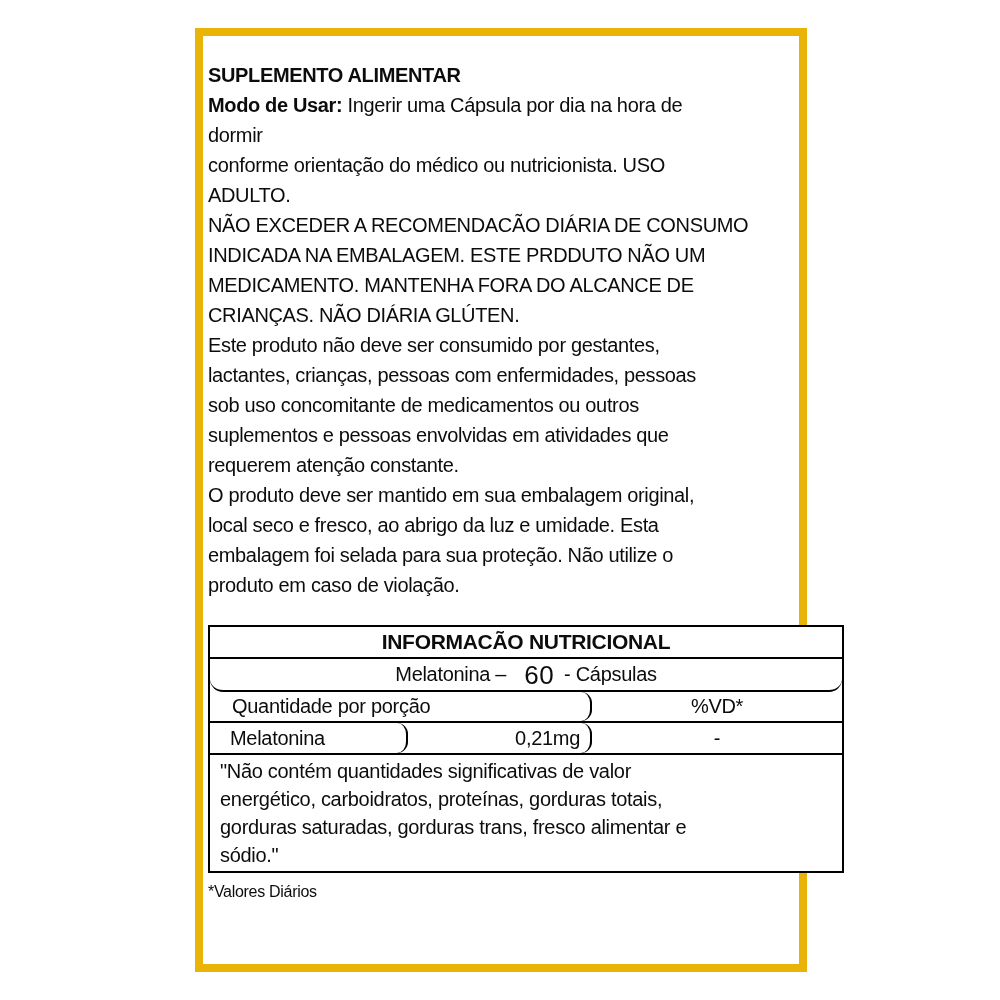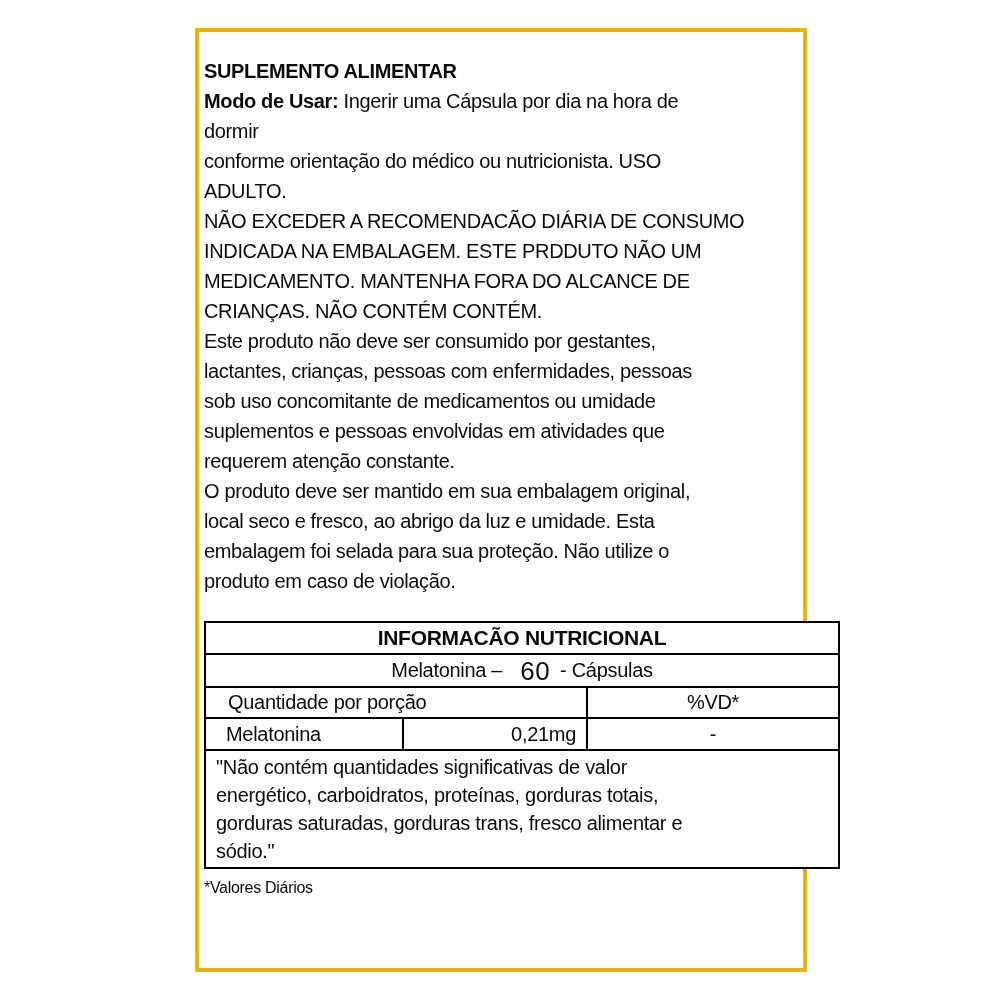--- a/index.html
+++ b/index.html
@@ -18,21 +18,21 @@
     background: #ffffff;
     overflow: hidden;
   }
   .frame {
     position: absolute;
     left: 195px;
     top: 28px;
     width: 612px;
     height: 944px;
     box-sizing: border-box;
-    border: 4px solid #eab308;
+    border: 8px solid #eab308;
     background: #ffffff;
     padding: 24px 18px 0 5px;
   }
   .body-text .line {
     font-size: 20px;
     line-height: 30px;
     letter-spacing: -0.35px;
     white-space: nowrap;
   }
   .b { font-weight: bold; }
@@ -48,37 +48,38 @@
   .trow {
     box-sizing: border-box;
     border-bottom: 2px solid #000000;
     display: flex;
     align-items: center;
     justify-content: center;
     font-size: 20px;
     letter-spacing: -0.3px;
   }
   .trow.title-row { height: 32px; font-weight: bold; font-size: 21px; }
-  .trow.product-row { height: 33px; }
+  .trow.product-row { height: 33px; border-radius: 13px; }
   .product-row .count {
     font-size: 26px;
     font-weight: 400;
     letter-spacing: 0.5px;
     margin: 0 10px 0 18px;
     line-height: 26px;
   }
   .trow.portion-row { height: 30px; }
   .trow.cols { padding: 0; }
   .trow.cols2 { height: 31px; }
   .trow.cols3 { height: 32px; }
   .cell {
     height: 100%;
     box-sizing: border-box;
     display: flex;
     align-items: center;
+    border-radius: 11px;
   }
   .cols2 .cell.qty { width: 382px; border-right: 2px solid #000; justify-content: flex-start; padding-left: 22px; }
   .cols2 .cell.vd  { flex: 1; justify-content: center; }
   .cols3 .cell.name   { width: 198px; border-right: 2px solid #000; justify-content: flex-start; padding-left: 20px; }
   .cols3 .cell.amount { width: 184px; border-right: 2px solid #000; justify-content: flex-end; padding-right: 10px; }
   .cols3 .cell.dash   { flex: 1; justify-content: center; }
   .trow.footnote-row {
     display: block;
     border-bottom: none;
     text-align: left;
@@ -102,24 +103,24 @@
 
     <div class="body-text">
       <div class="line"><span class="b">SUPLEMENTO ALIMENTAR</span><span></span></div>
       <div class="line"><span class="b">Modo de Usar:</span><span> Ingerir uma Cápsula por dia na hora de</span></div>
       <div class="line">dormir</div>
       <div class="line">conforme orientação do médico ou nutricionista. USO</div>
       <div class="line">ADULTO.</div>
       <div class="line">NÃO EXCEDER A RECOMENDACÃO DIÁRIA DE CONSUMO</div>
       <div class="line">INDICADA NA EMBALAGEM. ESTE PRDDUTO NÃO UM</div>
       <div class="line">MEDICAMENTO. MANTENHA FORA DO ALCANCE DE</div>
-      <div class="line">CRIANÇAS. NÃO CONTÉM CONTÉM.</div>
+      <div class="line">CRIANÇAS. NÃO DIÁRIA GLÚTEN.</div>
       <div class="line">Este produto não deve ser consumido por gestantes,</div>
       <div class="line">lactantes, crianças, pessoas com enfermidades, pessoas</div>
-      <div class="line">sob uso concomitante de medicamentos ou umidade</div>
+      <div class="line">sob uso concomitante de medicamentos ou outros</div>
       <div class="line">suplementos e pessoas envolvidas em atividades que</div>
       <div class="line">requerem atenção constante.</div>
       <div class="line">O produto deve ser mantido em sua embalagem original,</div>
       <div class="line">local seco e fresco, ao abrigo da luz e umidade. Esta</div>
       <div class="line">embalagem foi selada para sua proteção. Não utilize o</div>
       <div class="line">produto em caso de violação.</div>
     </div>
 
     <div class="nutri-table">
       <div class="trow title-row">INFORMACÃO NUTRICIONAL</div>

